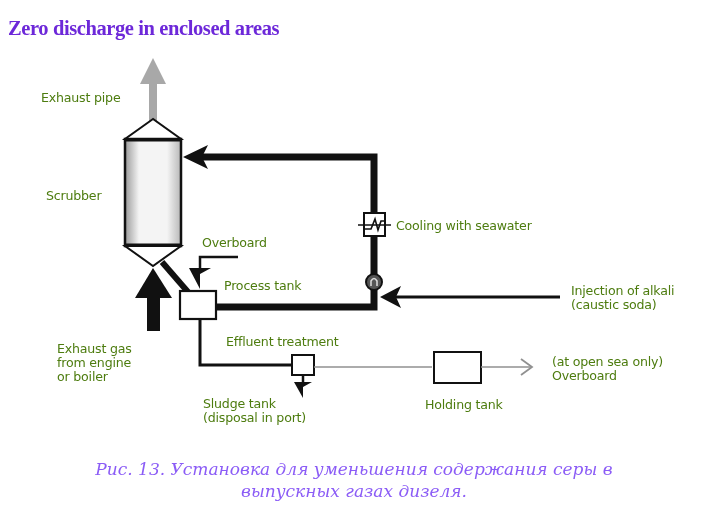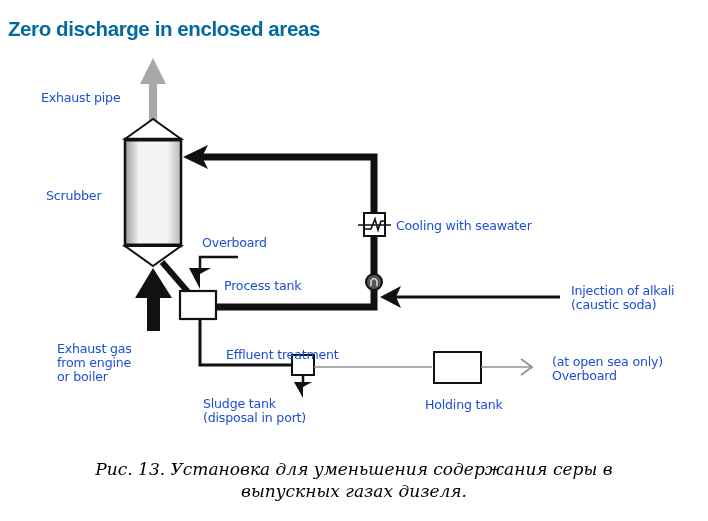--- a/index.html
+++ b/index.html
@@ -1,20 +1,20 @@
 <!DOCTYPE html>
 <html><head>
   <meta charset="utf-8">
   <style>
     html, body { margin: 0; padding: 0; background: #ffffff; }
     body { width: 708px; height: 521px; position: relative; overflow: hidden; }
     #diagram { position: absolute; left: 0; top: 0; width: 708px; height: 521px; }
-    .title { position: absolute; left: 8px; top: 17px; font-family: Liberation Sans, sans-serif; font-weight: bold; font-size: 20.5px; color: #0369a1; letter-spacing: -0.4px; white-space: nowrap; }
-    .lbl { position: absolute; font-family: "DejaVu Sans", sans-serif; font-size: 12.6px; color: #1d4ed8; line-height: 14px; white-space: nowrap; letter-spacing: -0.2px; }
-    .caption { position: absolute; left: 0; width: 708px; top: 458px; text-align: center; font-family: "DejaVu Serif", serif; font-style: italic; font-size: 17px; line-height: 22px; color: #000000; }
+    .title { position: absolute; left: 8px; top: 17px; font-family: Liberation Serif, serif; font-weight: bold; font-size: 20.5px; color: #6d28d9; letter-spacing: -0.4px; white-space: nowrap; }
+    .lbl { position: absolute; font-family: "DejaVu Sans", sans-serif; font-size: 12.6px; color: #4d7c0f; line-height: 14px; white-space: nowrap; letter-spacing: -0.2px; }
+    .caption { position: absolute; left: 0; width: 708px; top: 458px; text-align: center; font-family: "DejaVu Serif", serif; font-style: italic; font-size: 17px; line-height: 22px; color: #8b5cf6; }
   </style>
 </head>
 <body>
 
 <svg id="diagram" width="708" height="521" viewBox="0 0 708 521" xmlns="http://www.w3.org/2000/svg">
   <defs>
     <linearGradient id="scrubGrad" x1="0" x2="1" y1="0" y2="0">
       <stop offset="0" stop-color="#9a9a9a"></stop>
       <stop offset="0.25" stop-color="#f4f4f4"></stop>
       <stop offset="0.75" stop-color="#f4f4f4"></stop>
@@ -101,21 +101,21 @@
   <div>Injection of alkali</div>
   <div>(caustic soda)</div>
 </div>
 
 <div class="lbl" style="left:57px; top:342px;">
   <div>Exhaust gas</div>
   <div>from engine</div>
   <div>or boiler</div>
 </div>
 
-<div class="lbl" style="left:226px; top:335px;margin-top:13px;">Effluent treatment</div>
+<div class="lbl" style="left:226px; top:335px;">Effluent treatment</div>
 
 <div class="lbl" style="left:203px; top:397px;">
   <div>Sludge tank</div>
   <div>(disposal in port)</div>
 </div>
 
 <div class="lbl" style="left:425px; top:398px;">Holding tank</div>
 
 <div class="lbl" style="left:552px; top:355px;">
   <div>(at open sea only)</div>

